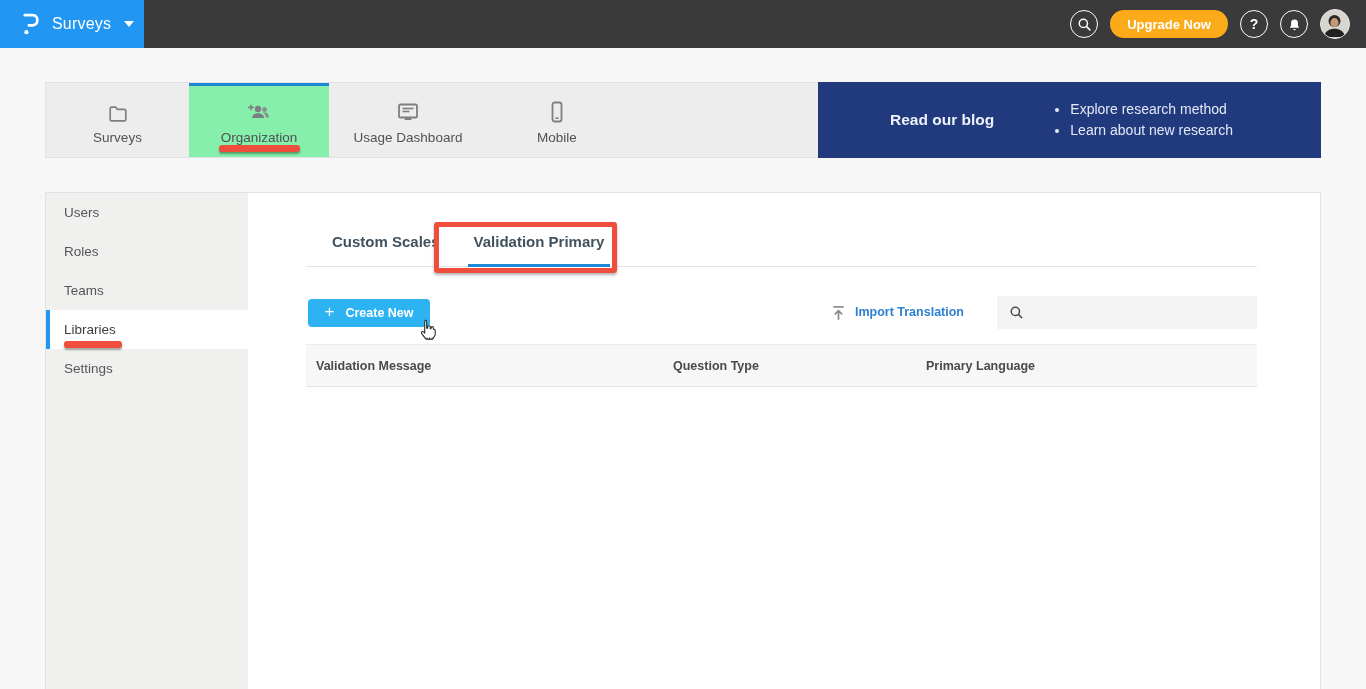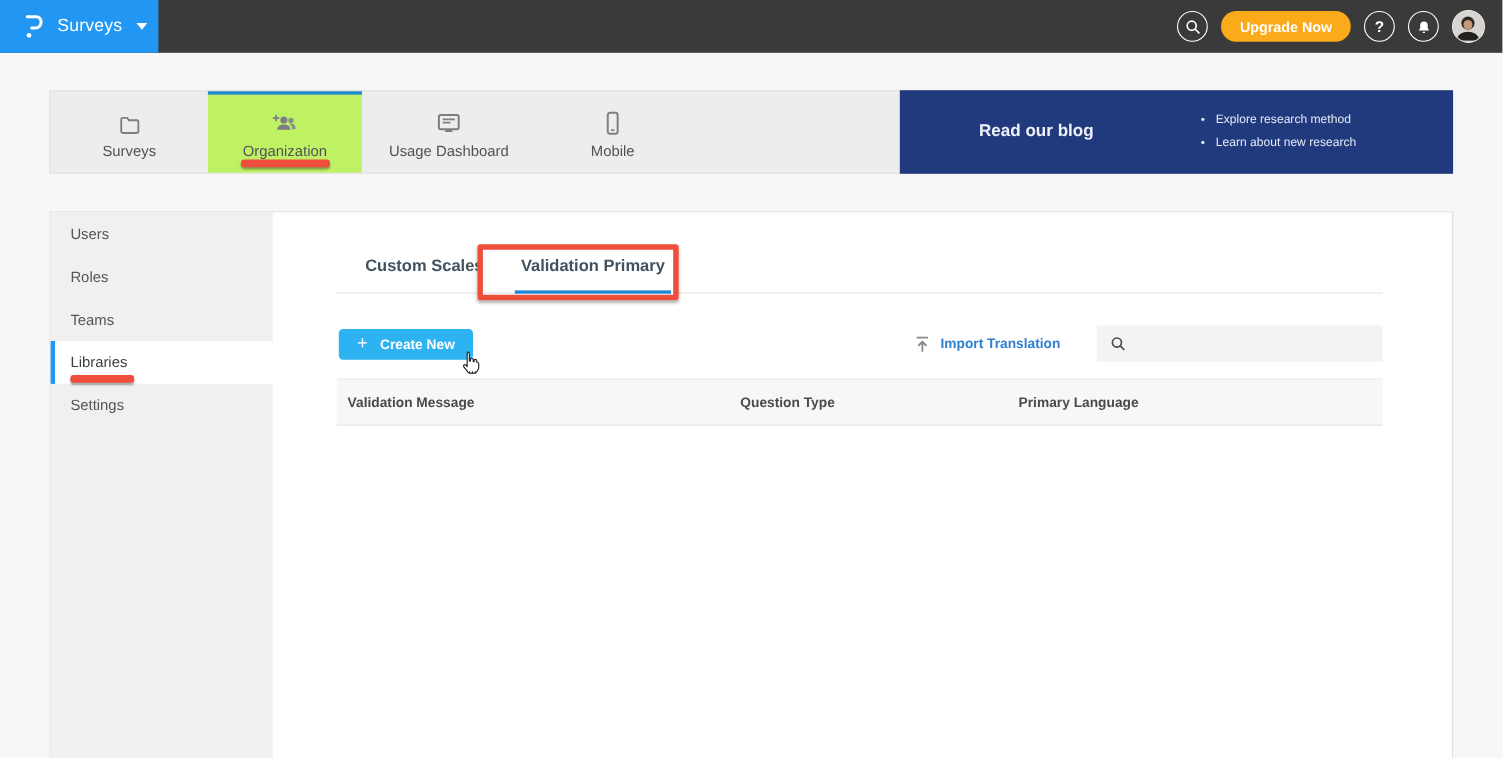--- a/index.html
+++ b/index.html
@@ -21,26 +21,26 @@
   .circle-btn { width:28px; height:28px; border:1.6px solid #fff; border-radius:50%; display:flex; align-items:center; justify-content:center; color:#fff; cursor:pointer; flex:0 0 auto; }
   .circle-btn.qmark { font-size:14px; font-weight:700; }
   .upgrade-btn { height:28px; padding:0 17px; border-radius:14px; background:#fbab19; color:#fff; font-size:13px; font-weight:700; display:flex; align-items:center; cursor:pointer; }
   .avatar { width:30px; height:30px; border-radius:50%; border:1.6px solid #eee; overflow:hidden; background:#cfc9c2; cursor:pointer; }
   
   .nav-row { position:absolute; top:82px; left:45px; width:1276px; height:76px; display:flex; }
   .nav-tabs { width:773px; background:#ededed; border:1px solid #e2e2e2; border-right:none; display:flex; }
   .nav-tab { width:140px; display:flex; flex-direction:column; align-items:center; justify-content:center; gap:6px; color:#4f5256; font-size:13.5px; cursor:pointer; position:relative; padding-top:3px; }
   .nav-tab.w1 { width:143px; } .nav-tab.w3 { width:158px; }
   .nav-tab .nicon { height:26px; display:flex; align-items:flex-end; }
-  .nav-tab.active { background:#bef264; border-top:3px solid #1e87d6; padding-top:0; }
+  .nav-tab.active { background:#86efac; border-top:3px solid #1e87d6; padding-top:0; }
   .red-underline { position:absolute; height:7px; background:#ef4e3d; border-radius:3px; box-shadow:0 2px 2px rgba(0,0,0,.35); }
   .nav-tab .red-underline { left:30px; bottom:5px; width:81px; }
   .promo { flex:1; background:#213a7e; display:flex; align-items:center; cursor:pointer; }
   .promo-title { margin-left:72px; font-size:15.5px; font-weight:600; color:#eef1fa; }
-  .promo-bullets { margin-left:auto; margin-right:88px; list-style:disc; padding-left:14px; color:#e3e9f6; font-size:11px; line-height:21px; }
+  .promo-bullets { margin-left:auto; margin-right:88px; list-style:disc; padding-left:14px; color:#e3e9f6; font-size:14px; line-height:21px; }
   
   .main-card { position:absolute; top:192px; left:45px; width:1276px; height:497px; background:#fff; border:1px solid #e2e2e2; border-bottom:none; display:flex; }
   .side { width:202px; background:#f0f0ef; flex:0 0 auto; }
   .side-item { height:39px; display:flex; align-items:center; padding-left:18px; font-size:13.5px; color:#54555a; cursor:pointer; position:relative;text-align:center; }
   .side-item.active { background:#fff; border-left:4px solid #2196f3; padding-left:14px; color:#3c3d42; }
   .side-item .red-underline { left:14px; bottom:1px; width:58px; }
   .content { flex:1; padding:33px 63px 0 58px; position:relative; }
   .content-tabs { display:flex; border-bottom:1px solid #e4e4e4; height:41px; position:relative; }
   .content-tab { padding:7px 26px 0; font-size:15px; font-weight:700; color:#41525f; cursor:pointer; position:relative; white-space:nowrap; }
   .content-tab.t2 { padding:7px 8px 0; }

